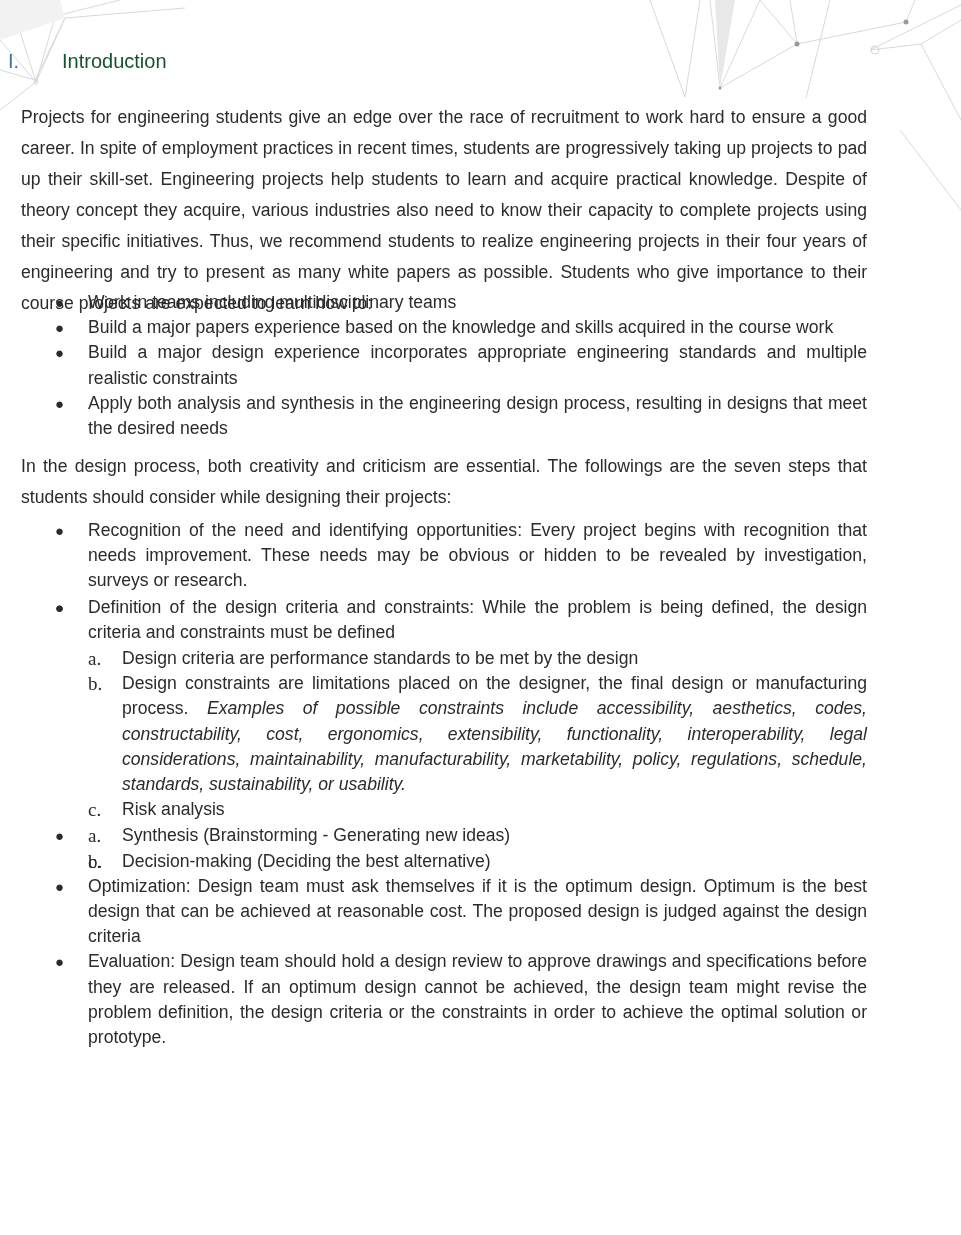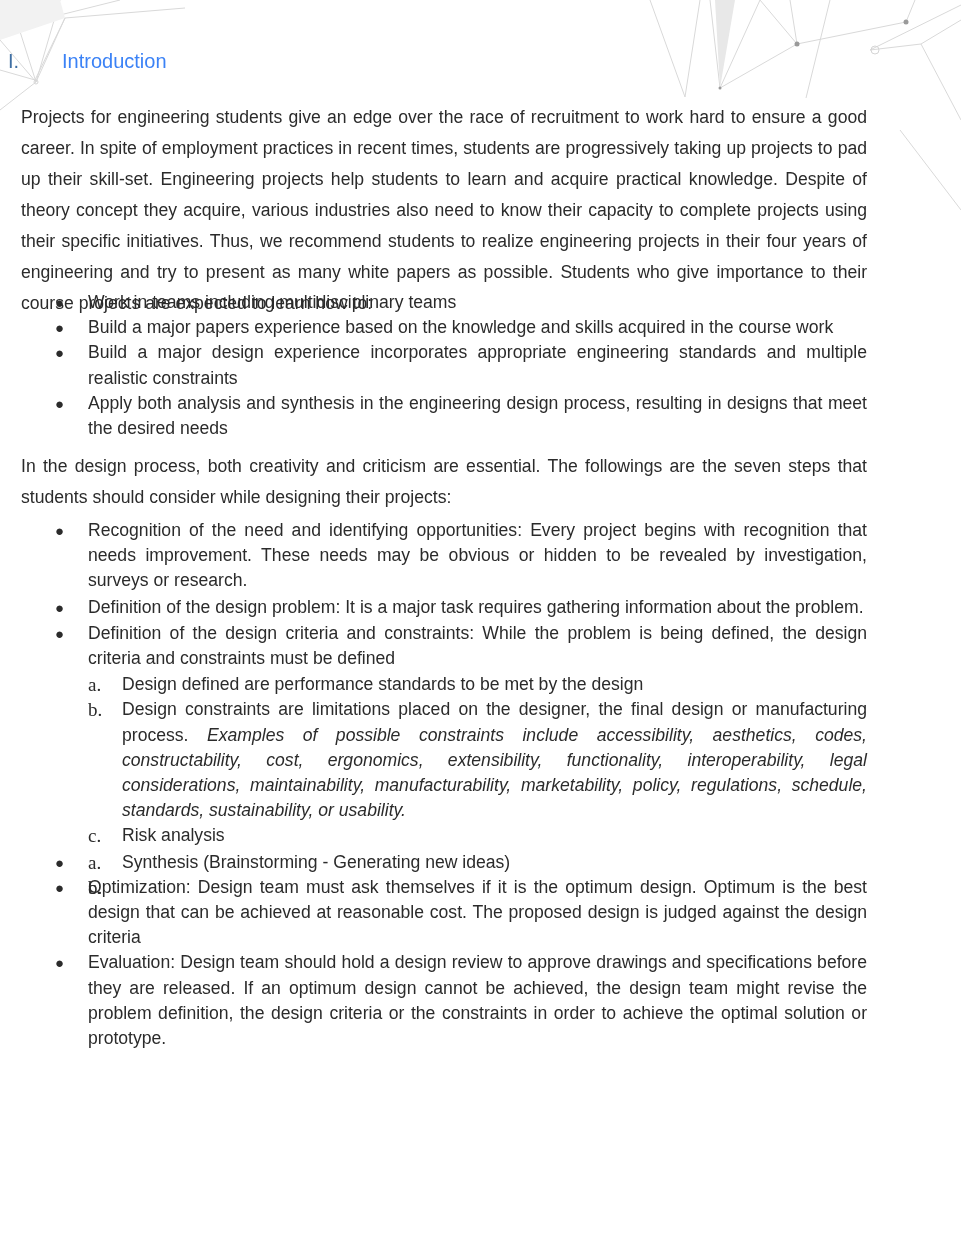--- a/index.html
+++ b/index.html
@@ -1,21 +1,21 @@
 <!DOCTYPE html>
 <html><head>
 <meta charset="utf-8">
 <style>
   html, body { margin: 0; padding: 0; background: #ffffff; }
   body { width: 961px; height: 1235px; position: relative; overflow: hidden;
          font-family: "Liberation Sans", sans-serif; color: #2b2b2b; }
   .deco { position: absolute; left: 0; top: 0; width: 961px; height: 1235px; pointer-events: none; }
   .heading { position: absolute; top: 48px; left: 0; width: 961px; height: 30px; }
   .heading .num { position: absolute; left: 8px; top: 2px; font-size: 20px; color: #3f6fa3; }
-  .heading .title { position: absolute; left: 62px; top: 2px; font-size: 20px; color: #3b82f6; }
+  .heading .title { position: absolute; left: 62px; top: 2px; font-size: 20px; color: #14532d; }
   .para { position: absolute; left: 21px; width: 846px; font-size: 17.6px; line-height: 31px;
           text-align: justify; margin: 0; }
   .p1 { top: 102px; }
   .p2 { top: 451px; }
   ul.blist { position: absolute; left: 0; width: 867px; margin: 0; padding: 0; list-style: none; }
   ul.blist li { position: relative; padding-left: 88px; font-size: 17.6px; line-height: 25.2px;
                 text-align: justify; margin: 0; }
   ul.blist li .bullet { position: absolute; left: 55px; top: 0; font-size: 15px; }
   .l1 { top: 290px; }
   .l1 li { margin-bottom: 1.2px; }
@@ -75,30 +75,30 @@
   <li><span class="bullet">●</span><span>Work in teams including multidisciplinary teams</span></li>
   <li><span class="bullet">●</span><span>Build a major papers experience based on the knowledge and skills acquired in the course work</span></li>
   <li><span class="bullet">●</span><span>Build a major design experience incorporates appropriate engineering standards and multiple realistic constraints</span></li>
   <li><span class="bullet">●</span><span>Apply both analysis and synthesis in the engineering design process, resulting in designs that meet the desired needs</span></li>
 </ul>
 
 <p class="para p2">In the design process, both creativity and criticism are essential. The followings are the seven steps that students should consider while designing their projects:</p>
 
 <ul class="blist l2">
   <li><span class="bullet">●</span><span>Recognition of the need and identifying opportunities: Every project begins with recognition that needs improvement. These needs may be obvious or hidden to be revealed by investigation, surveys or research.</span></li>
-  <li class="gap"><span class="bullet">●</span><span>Definition of the design problem: It is a major task requires gathering information about the problem.</span></li>
+  <li class="gap"><span class="bullet">●</span></li>
   <li class="gap"><span class="bullet">●</span><span>Definition of the design criteria and constraints: While the problem is being defined, the design criteria and constraints must be defined</span>
     <ul class="sub">
-      <li><span class="mk">a.</span><span>Design defined are performance standards to be met by the design</span></li>
+      <li><span class="mk">a.</span><span>Design criteria are performance standards to be met by the design</span></li>
       <li><span class="mk">b.</span><span>Design constraints are limitations placed on the designer, the final design or manufacturing process.</span> <em>Examples of possible constraints include accessibility, aesthetics, codes, constructability, cost, ergonomics, extensibility, functionality, interoperability, legal considerations, maintainability, manufacturability, marketability, policy, regulations, schedule, standards, sustainability, or usability.</em></li>
       <li><span class="mk">c.</span><span>Risk analysis</span></li>
     </ul>
   </li>
   <li><span class="bullet">●</span>
     <ul class="sub">
       <li><span class="mk">a.</span><span>Synthesis (Brainstorming - Generating new ideas)</span></li>
       <li><span class="mk">b.</span></li>
-      <li><span class="mk">c.</span></li>
+      <li><span class="mk">c.</span><span>Decision-making (Deciding the best alternative)</span></li>
     </ul>
   </li>
   <li><span class="bullet">●</span><span>Optimization: Design team must ask themselves if it is the optimum design. Optimum is the best design that can be achieved at reasonable cost. The proposed design is judged against the design criteria</span></li>
   <li><span class="bullet">●</span><span>Evaluation: Design team should hold a design review to approve drawings and specifications before they are released. If an optimum design cannot be achieved, the design team might revise the problem definition, the design criteria or the constraints in order to achieve the optimal solution or prototype.</span></li>
 </ul>
 
 </body></html>

